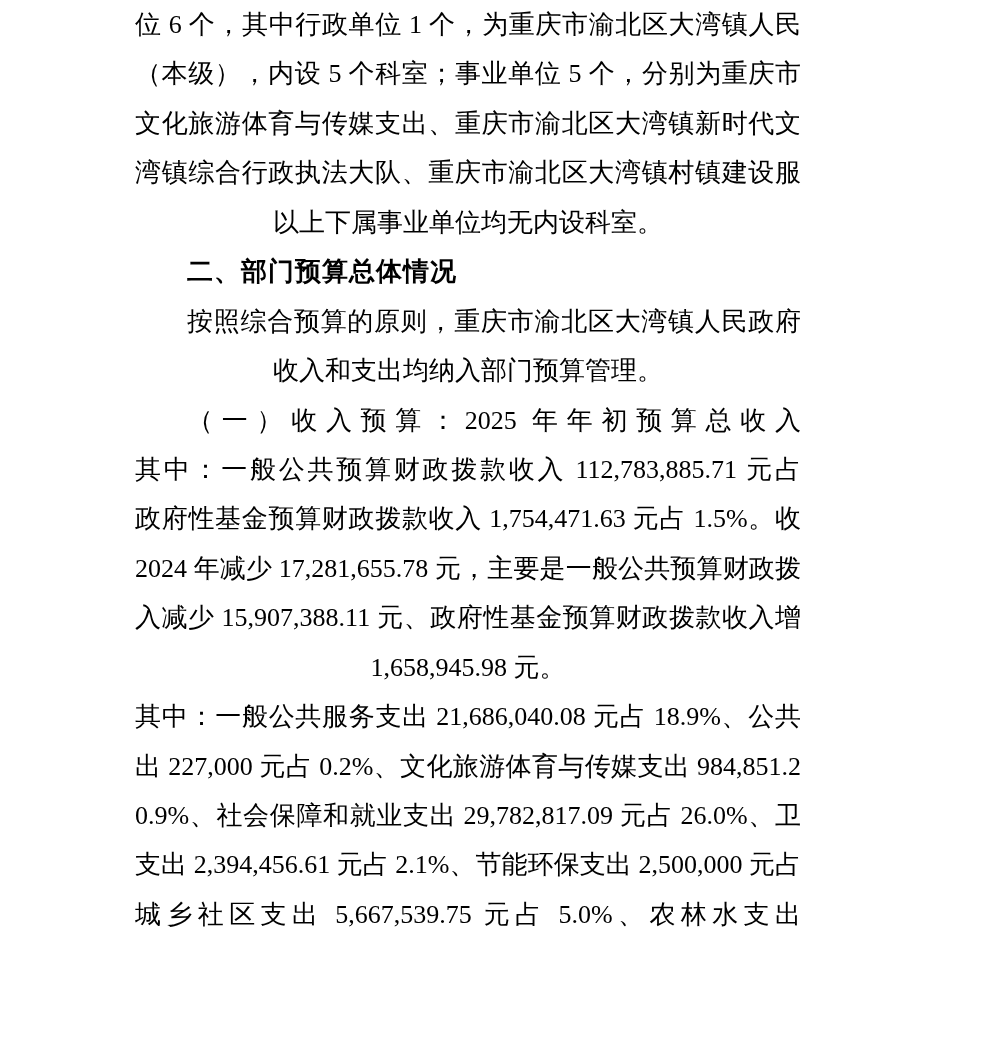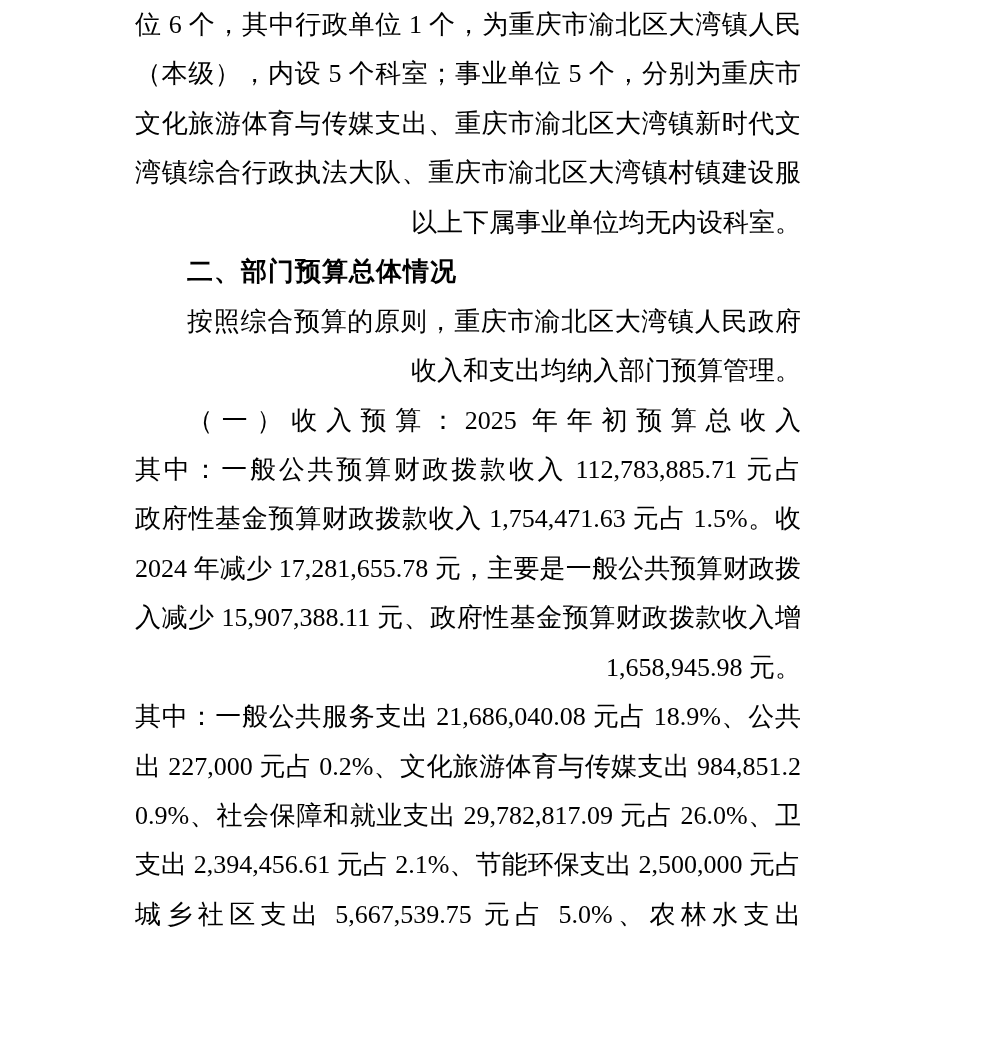--- a/index.html
+++ b/index.html
@@ -18,21 +18,21 @@
   .doc {
     box-sizing: border-box;
     width: 895px;
     padding: 0 94px 0 135px;
   }
   .line {
     height: 49.45px;
     line-height: 49.45px;
     overflow: hidden;
     white-space: pre-wrap;
-    text-align: right;
+    text-align: center;
   }
   .line.justify {
     text-align: justify;
     text-align-last: justify;
     text-justify: inter-character;
   }
   .line.indent {
     text-indent: 2em;
   }
   .line.heading {

